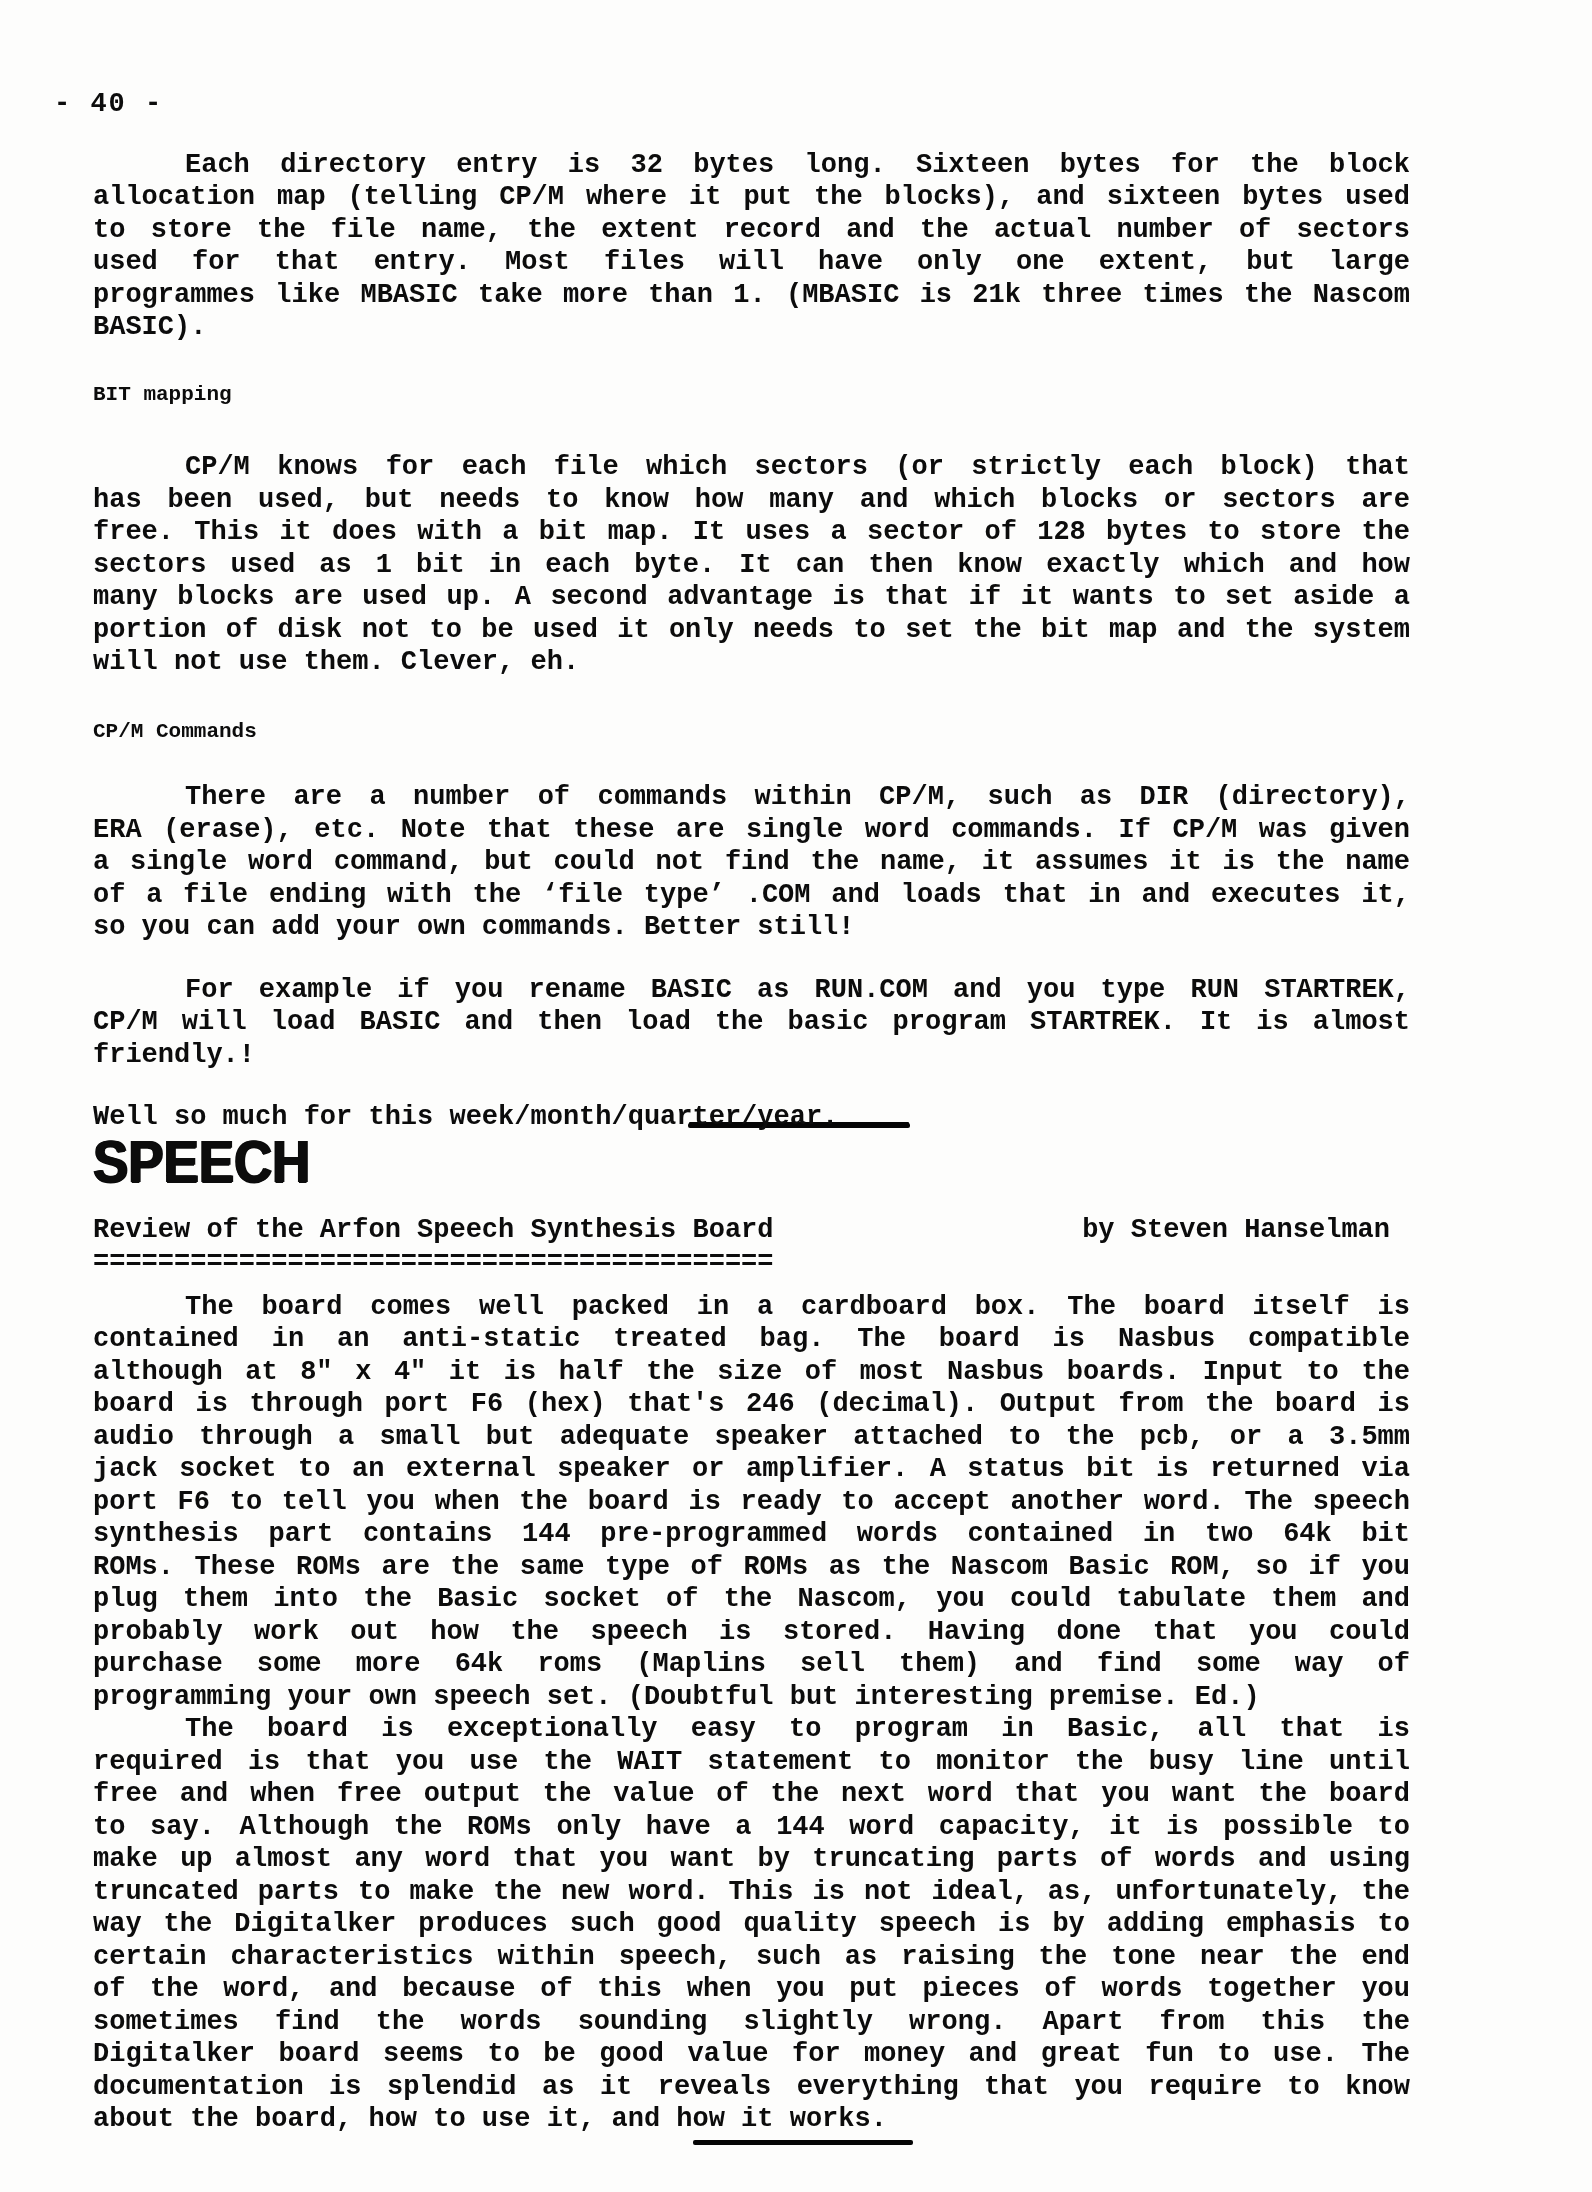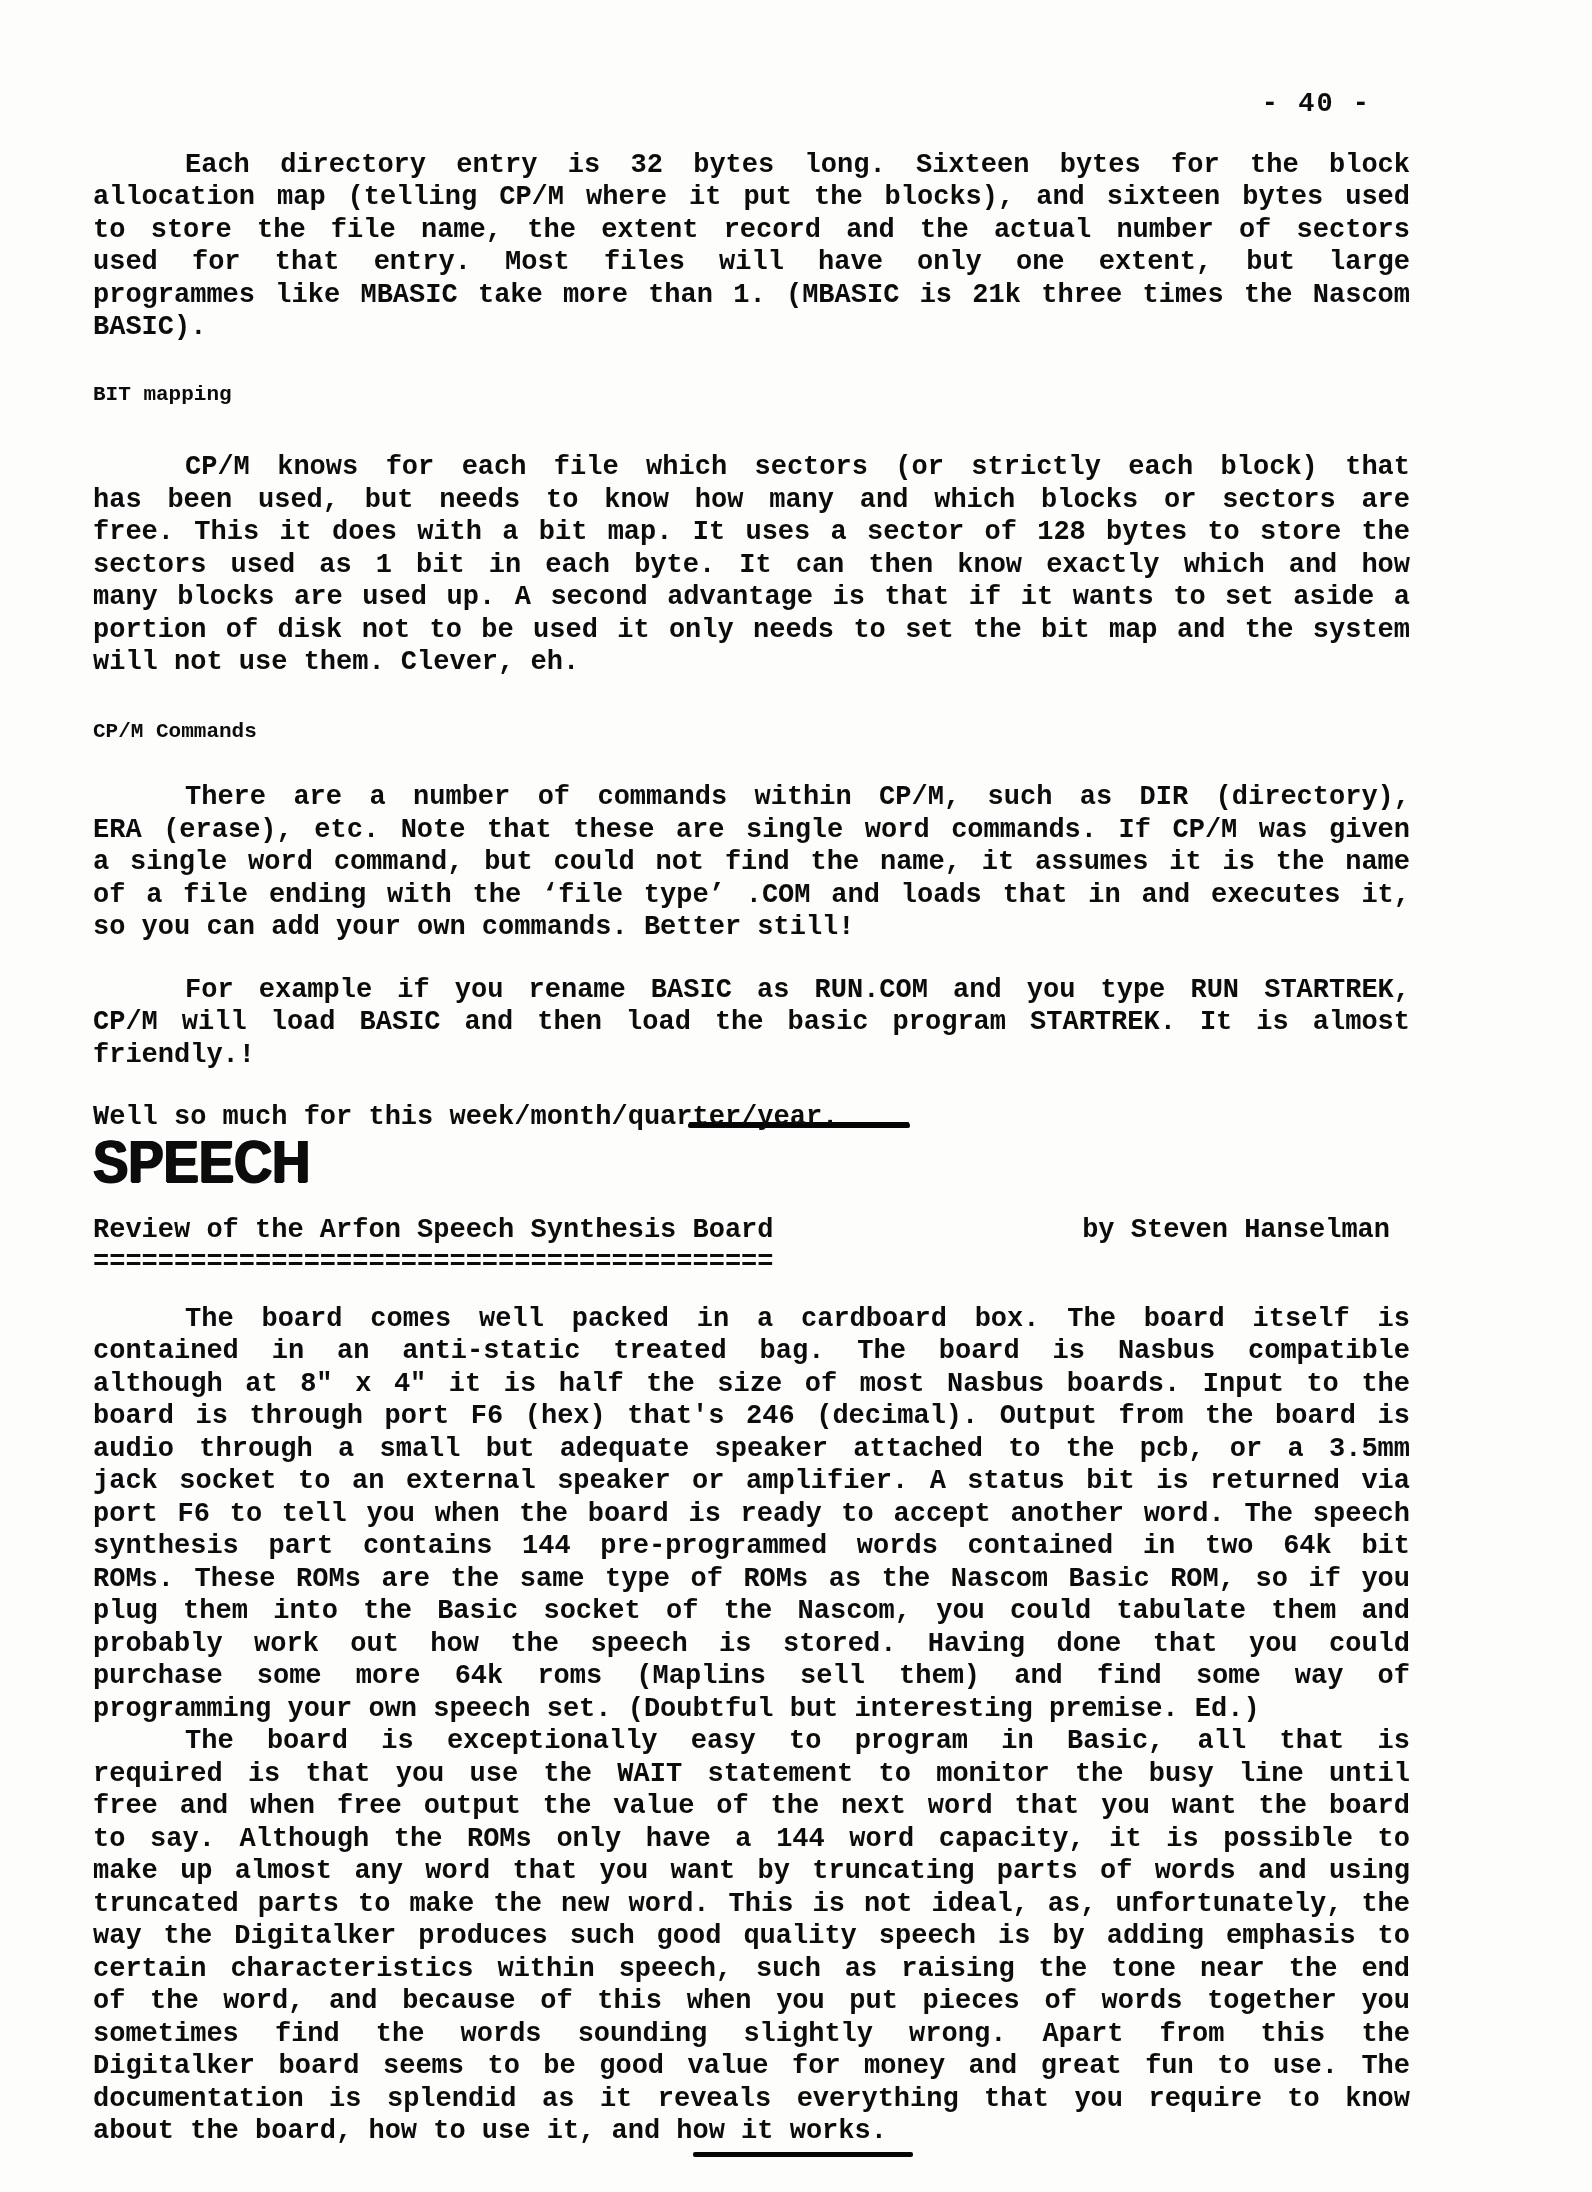--- a/index.html
+++ b/index.html
@@ -10,21 +10,21 @@
     color:#0c0c0c;
     font-family:"Liberation Mono", monospace;
     font-weight:700;
     font-size:27px;
     line-height:32.5px;
     box-sizing:border-box;
     padding:88px 0 0 93px;
     overflow:hidden;
   }
   h1,h2,p,div{margin:0;padding:0;}
-  .pagenum{width:1317px;text-align:right;position:relative;left:-39px;letter-spacing:2px;}
+  .pagenum{width:1317px;text-align:left;position:relative;left:-39px;letter-spacing:2px;}
   .para{width:1317px;}
   .ln{display:block;text-align:justify;text-align-last:justify;white-space:normal;}
   .ln.first{text-indent:92px;}
   .ln.last{text-align:right;text-align-last:left;}
   .subhead{font-size:21px;font-weight:700;}
   .mt-dir{margin-top:28px;}
   .mt-bithead{margin-top:35px;}
   .mt-bitpara{margin-top:40px;}
   .mt-cmdhead{margin-top:37px;}
   .mt-cmdpara{margin-top:33px;}
@@ -40,21 +40,21 @@
     font-size:60px;
     line-height:60px;
     letter-spacing:0px;
     transform:scaleX(0.88);
     transform-origin:left center;
     text-shadow:1.5px 0 currentColor,-1px 0 currentColor,0 1px currentColor;
   }
   .byline-row{margin-top:22px;display:flex;width:1317px;}
   .author{margin-left:auto;margin-right:20px;}
   .equals{letter-spacing:0;width:1317px;}
-  .mt-intro{margin-top:24px;}
+  .mt-intro{margin-top:12px;}
 </style>
 </head>
 <body>
 
 <div class="page">
 
   <div class="pagenum">- 40 -</div>
 
   <div class="para mt-dir">
 

